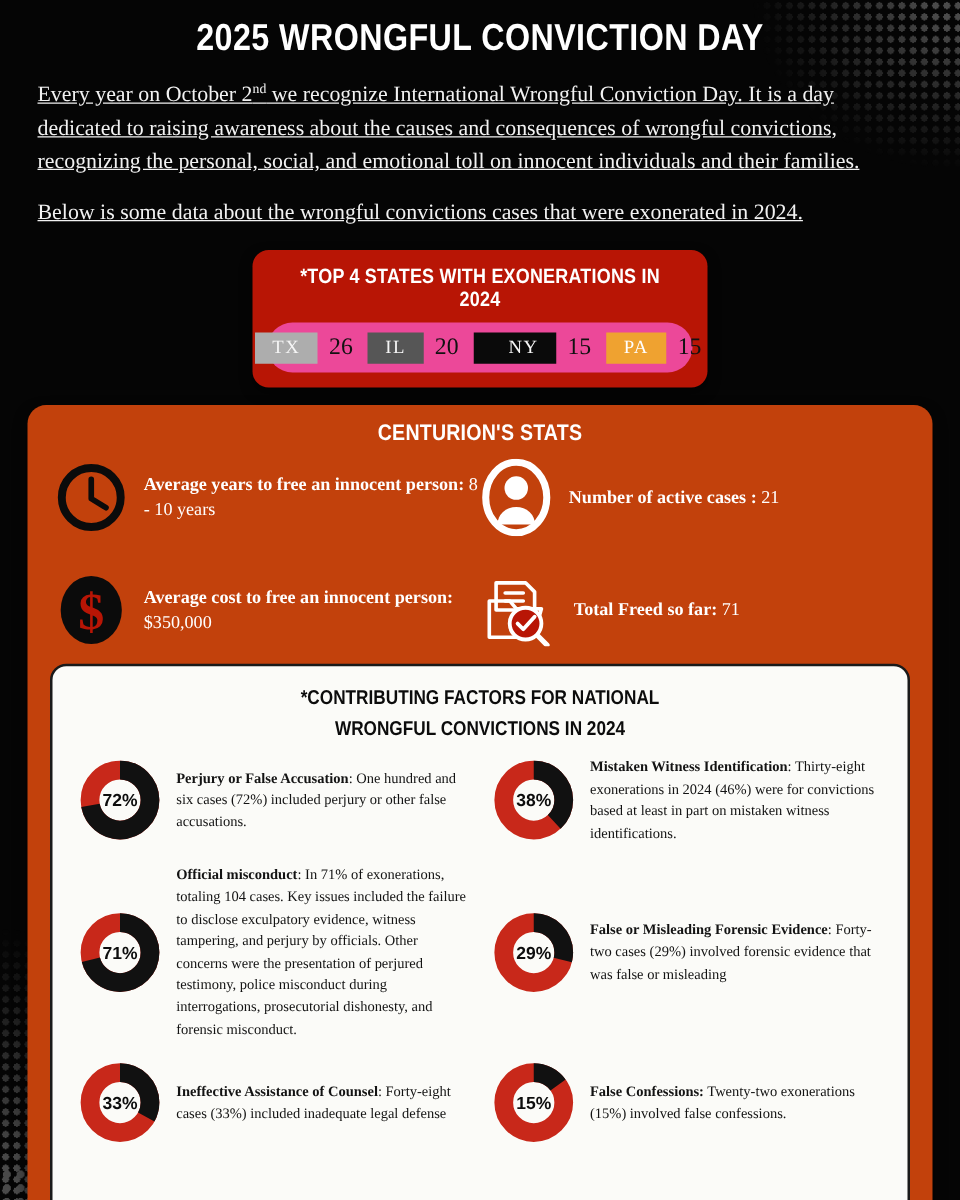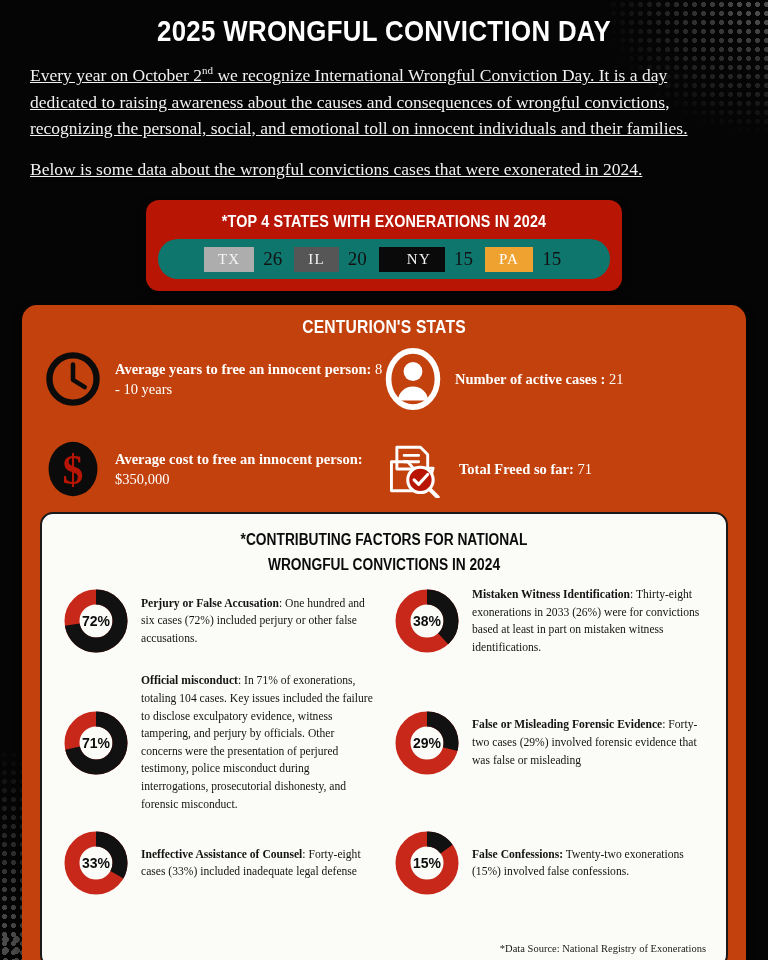--- a/index.html
+++ b/index.html
@@ -54,36 +54,36 @@
     line-height:1.52;
     padding:14px 30px 0 30px;
     position:relative; z-index:3;text-decoration:underline;
   }
   .intro p + p { margin-top:14px; }
   .intro sup { font-size:11px; vertical-align:super; }
 
   
   #states-panel {
     position:relative; z-index:3;
-    width:476px; margin:18px auto 0 auto;
+    width:364px; margin:18px auto 0 auto;
     background:#B81505;
     border-radius:13px;
     padding:9px 12px 12px 12px;
     box-shadow:0 4px 9px rgba(0,0,0,.55);
   }
   .panel-heading {
     text-align:center; color:#fff;
     font-family:"Liberation Sans", sans-serif;
     font-weight:bold; font-size:16.5px;
     transform:scaleX(.87);
     letter-spacing:.2px;
     padding:3px 0 8px 0;
   }
   #states-pill {
-    background:#0f766e;
+    background:#ec4899;
     border-radius:28px;
     height:40px;
     display:flex; align-items:center; justify-content:center;
     gap:9px;
     padding:0 12px;
   }
   .state-chip {
     font-family:"Liberation Serif", serif;
     font-size:15px;
     letter-spacing:1.2px;
@@ -268,21 +268,21 @@
           <div class="factor-text"><b>Perjury or False Accusation</b><span>: One hundred and six cases (72%) included perjury or other false accusations.</span></div>
         </div>
         <div class="factor">
           <div class="donut">
             <svg width="68" height="68" viewBox="0 0 68 68">
               <circle cx="34" cy="34" r="24" fill="none" stroke="#C8281A" stroke-width="15"></circle>
               <circle cx="34" cy="34" r="24" fill="none" stroke="#111111" stroke-width="15" stroke-dasharray="57.30 93.49"></circle>
             </svg>
             <div class="pct">38%</div>
           </div>
-          <div class="factor-text"><b>Mistaken Witness Identification</b><span>: Thirty-eight exonerations in 2033 (26%) were for convictions based at least in part on mistaken witness identifications.</span></div>
+          <div class="factor-text"><b>Mistaken Witness Identification</b><span>: Thirty-eight exonerations in 2024 (46%) were for convictions based at least in part on mistaken witness identifications.</span></div>
         </div>
         <div class="factor">
           <div class="donut">
             <svg width="68" height="68" viewBox="0 0 68 68">
               <circle cx="34" cy="34" r="24" fill="none" stroke="#C8281A" stroke-width="15"></circle>
               <circle cx="34" cy="34" r="24" fill="none" stroke="#111111" stroke-width="15" stroke-dasharray="107.07 43.73"></circle>
             </svg>
             <div class="pct">71%</div>
           </div>
           <div class="factor-text"><b>Official misconduct</b><span>: In 71% of exonerations, totaling 104 cases. Key issues included the failure to disclose exculpatory evidence, witness tampering, and perjury by officials. Other concerns were the presentation of perjured testimony, police misconduct during interrogations, prosecutorial dishonesty, and forensic misconduct.</span></div>

